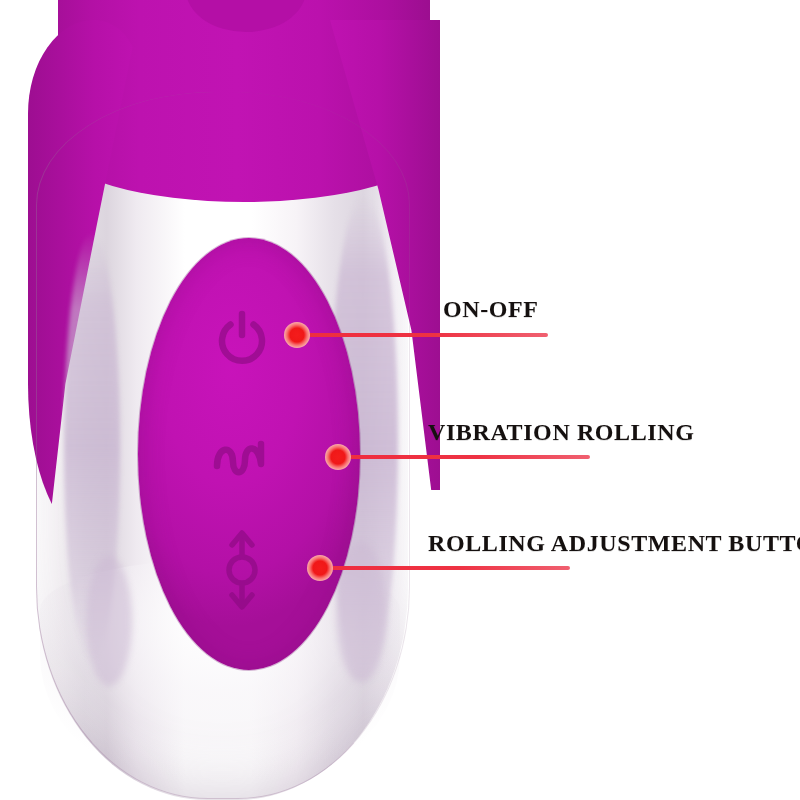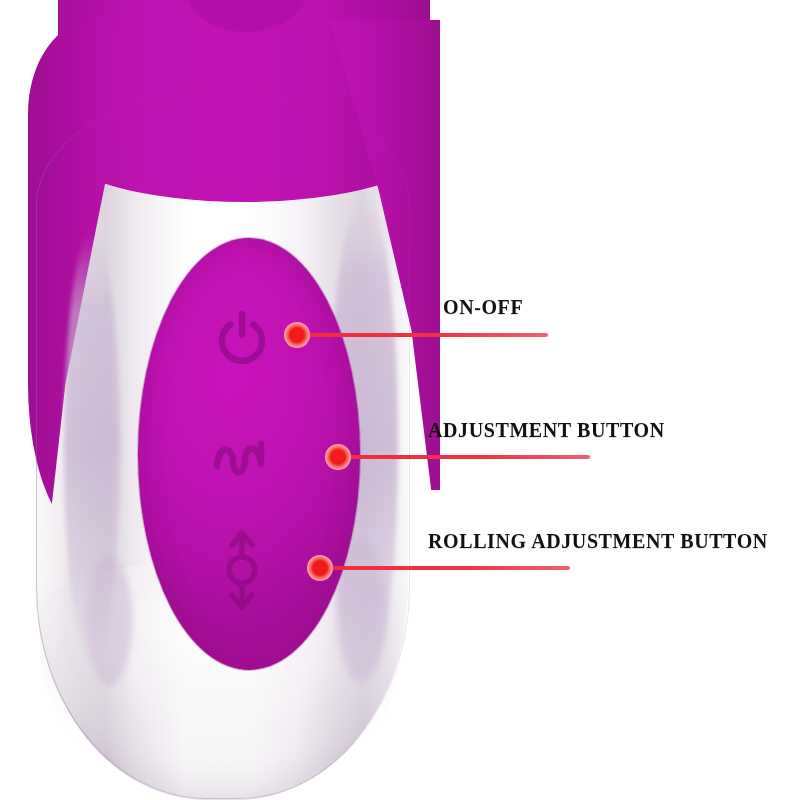--- a/index.html
+++ b/index.html
@@ -233,21 +233,21 @@
     background: linear-gradient(90deg, #ef2d3e 0%, #ee3243 55%, #f06070 100%);
     border-radius: 2px;
   }
 
   
   .callout-label {
     position: absolute;
     color: #15100f;
     font-family: "Liberation Serif", "DejaVu Serif", serif;
     font-weight: bold;
-    font-size: 20px;
+    font-size: 24px;
     letter-spacing: 0.6px;
     white-space: nowrap;
     text-shadow: 0 1px 0 rgba(0,0,0,0.12);
   }
 </style>
 </head>
 <body>
 
 <div id="screen">
 
@@ -287,19 +287,19 @@
       <path d="M13 67 L23 79 L33 67" fill="none" stroke="#8a0a80" stroke-width="5.5" stroke-linecap="round" stroke-linejoin="round"></path>
     </svg>
   </div>
 
   <div class="leader" style="left:297px; top:333px; width:251px;"></div>
   <div class="dot" style="left:297px; top:335px;"></div>
   <div class="callout-label" style="left:443px; top:296px;">ON-OFF</div>
 
   <div class="leader" style="left:338px; top:455px; width:252px;"></div>
   <div class="dot" style="left:338px; top:457px;"></div>
-  <div class="callout-label" style="left:428px; top:419px;">ADJUSTMENT BUTTON</div>
+  <div class="callout-label" style="left:428px; top:419px;">VIBRATION ROLLING</div>
 
   <div class="leader" style="left:320px; top:566px; width:250px;"></div>
   <div class="dot" style="left:320px; top:568px;"></div>
   <div class="callout-label" style="left:428px; top:530px;">ROLLING ADJUSTMENT BUTTON</div>
 
 </div>
 
 </body></html>

